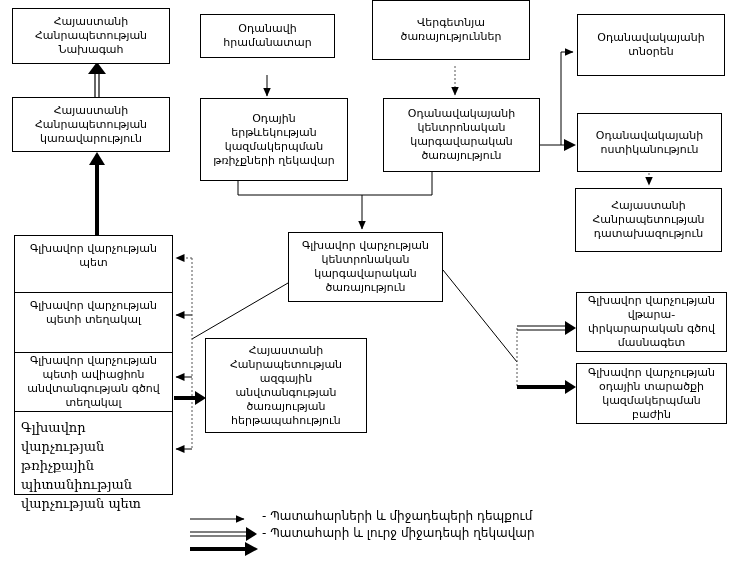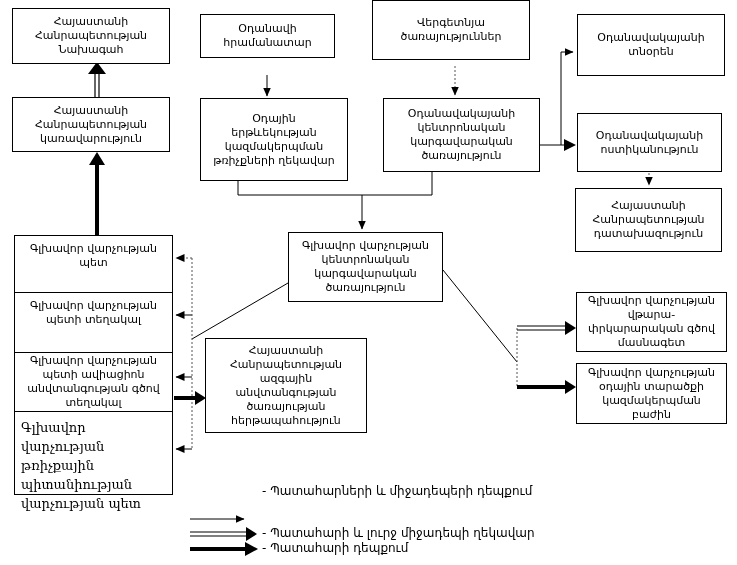--- a/index.html
+++ b/index.html
@@ -125,17 +125,16 @@
 հերթապահություն</div>
   <div class="box" style="left:576px;top:292px;width:151px;height:60px">Գլխավոր վարչության
 վթարա-
 փրկարարական գծով
 մասնագետ</div>
   <div class="box" style="left:576px;top:363px;width:151px;height:61px">Գլխավոր վարչության
 օդային տարածքի
 կազմակերպման
 բաժին</div>
 
-  <div class="legend-label" style="left:262px;top:484px">- Պատահարների և միջադեպերի դեպքում</div>
+  <div class="legend-label" style="left:262px;top:509px">- Պատահարների և միջադեպերի դեպքում</div>
   <div class="legend-label" style="left:262px;top:526px">- Պատահարի և լուրջ միջադեպի ղեկավար</div>
-  <div class="legend-label" style="left:262px;top:541px">- Պատահարի դեպքում</div>
 
 </div>
 
 </body></html>

